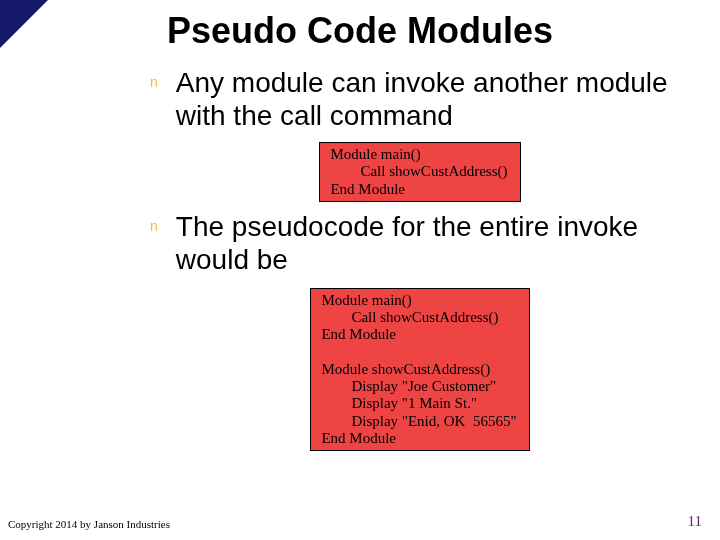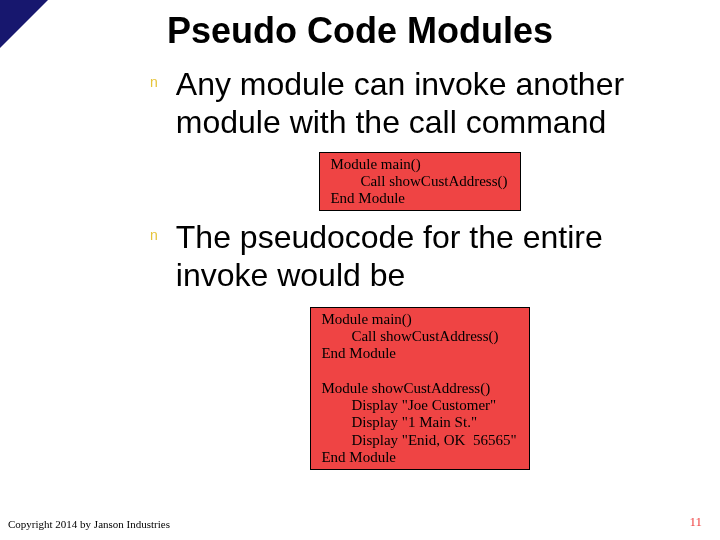--- a/index.html
+++ b/index.html
@@ -39,21 +39,21 @@
     }
     .bullet {
       color: #e6c43a;
       font-family: Wingdings, "Segoe UI Symbol", sans-serif;
       font-size: 14px;
       margin-right: 18px;
       margin-top: 8px;
       flex: 0 0 auto;
     }
     .bullet-text {
-      font-size: 32px;
+      font-size: 28px;
       color: #000;
       line-height: 1.18;
     }
     .code-box {
       border: 1px solid #000;
       background: #ef4444;
       font-family: "Times New Roman", Times, serif;
       font-size: 15px;
       line-height: 1.15;
       color: #000;
@@ -80,22 +80,22 @@
       justify-content: space-between;
       padding: 0 18px 0 8px;
     }
     .copyright {
       font-size: 11px;
       font-family: "Times New Roman", Times, serif;
       color: #000;
       text-align: right;
     }
     .slideno {
-      font-size: 13px;
-      color: #ef4444;
+      font-size: 15px;
+      color: #701a75;
       font-family: "Times New Roman", Times, serif;
       text-align: right;
     }
     .box2 { display: inline-block; }
   </style>
 </head>
 <body>
 
 <div class="corner-accent"></div>
 

